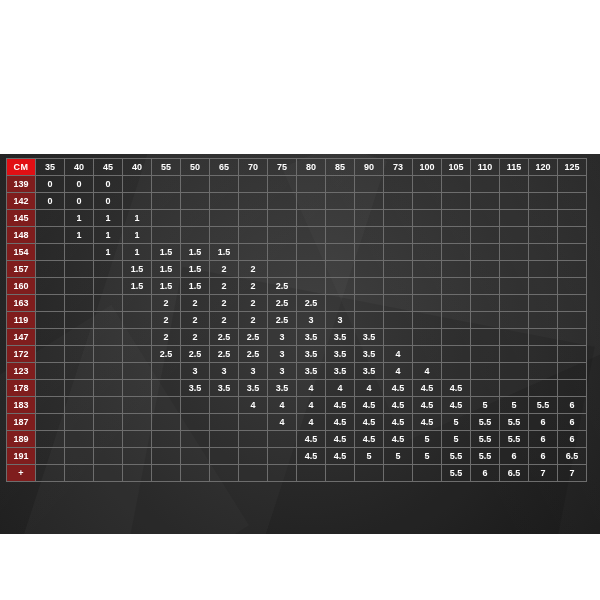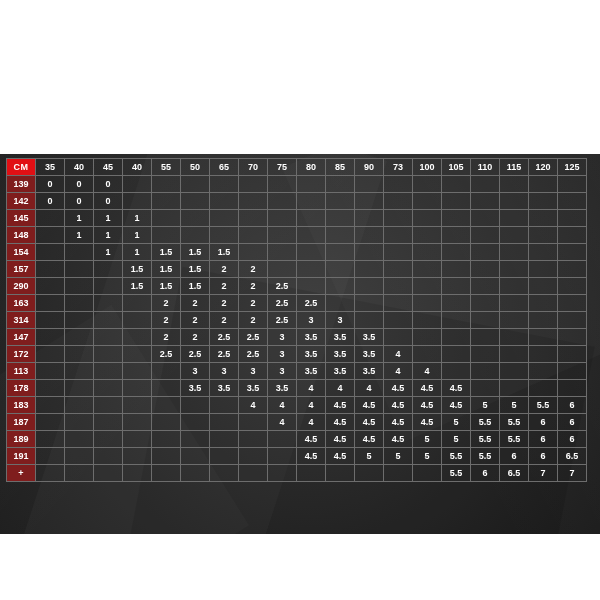--- a/index.html
+++ b/index.html
@@ -248,21 +248,21 @@
           <td class="cell empty"></td>
           <td class="cell empty"></td>
           <td class="cell empty"></td>
           <td class="cell empty"></td>
           <td class="cell empty"></td>
           <td class="cell empty"></td>
           <td class="cell empty"></td>
           <td class="cell empty"></td>
         </tr>
         <tr>
-          <td class="rowhead">290</td>
+          <td class="rowhead">160</td>
           <td class="cell empty"></td>
           <td class="cell empty"></td>
           <td class="cell empty"></td>
           <td class="cell">1.5</td>
           <td class="cell">1.5</td>
           <td class="cell">1.5</td>
           <td class="cell">2</td>
           <td class="cell">2</td>
           <td class="cell">2.5</td>
           <td class="cell empty"></td>
@@ -292,21 +292,21 @@
           <td class="cell empty"></td>
           <td class="cell empty"></td>
           <td class="cell empty"></td>
           <td class="cell empty"></td>
           <td class="cell empty"></td>
           <td class="cell empty"></td>
           <td class="cell empty"></td>
           <td class="cell empty"></td>
         </tr>
         <tr>
-          <td class="rowhead">314</td>
+          <td class="rowhead">119</td>
           <td class="cell empty"></td>
           <td class="cell empty"></td>
           <td class="cell empty"></td>
           <td class="cell empty"></td>
           <td class="cell">2</td>
           <td class="cell">2</td>
           <td class="cell">2</td>
           <td class="cell">2</td>
           <td class="cell">2.5</td>
           <td class="cell">3</td>
@@ -358,21 +358,21 @@
           <td class="cell">3.5</td>
           <td class="cell">4</td>
           <td class="cell empty"></td>
           <td class="cell empty"></td>
           <td class="cell empty"></td>
           <td class="cell empty"></td>
           <td class="cell empty"></td>
           <td class="cell empty"></td>
         </tr>
         <tr>
-          <td class="rowhead">113</td>
+          <td class="rowhead">123</td>
           <td class="cell empty"></td>
           <td class="cell empty"></td>
           <td class="cell empty"></td>
           <td class="cell empty"></td>
           <td class="cell empty"></td>
           <td class="cell">3</td>
           <td class="cell">3</td>
           <td class="cell">3</td>
           <td class="cell">3</td>
           <td class="cell">3.5</td>

